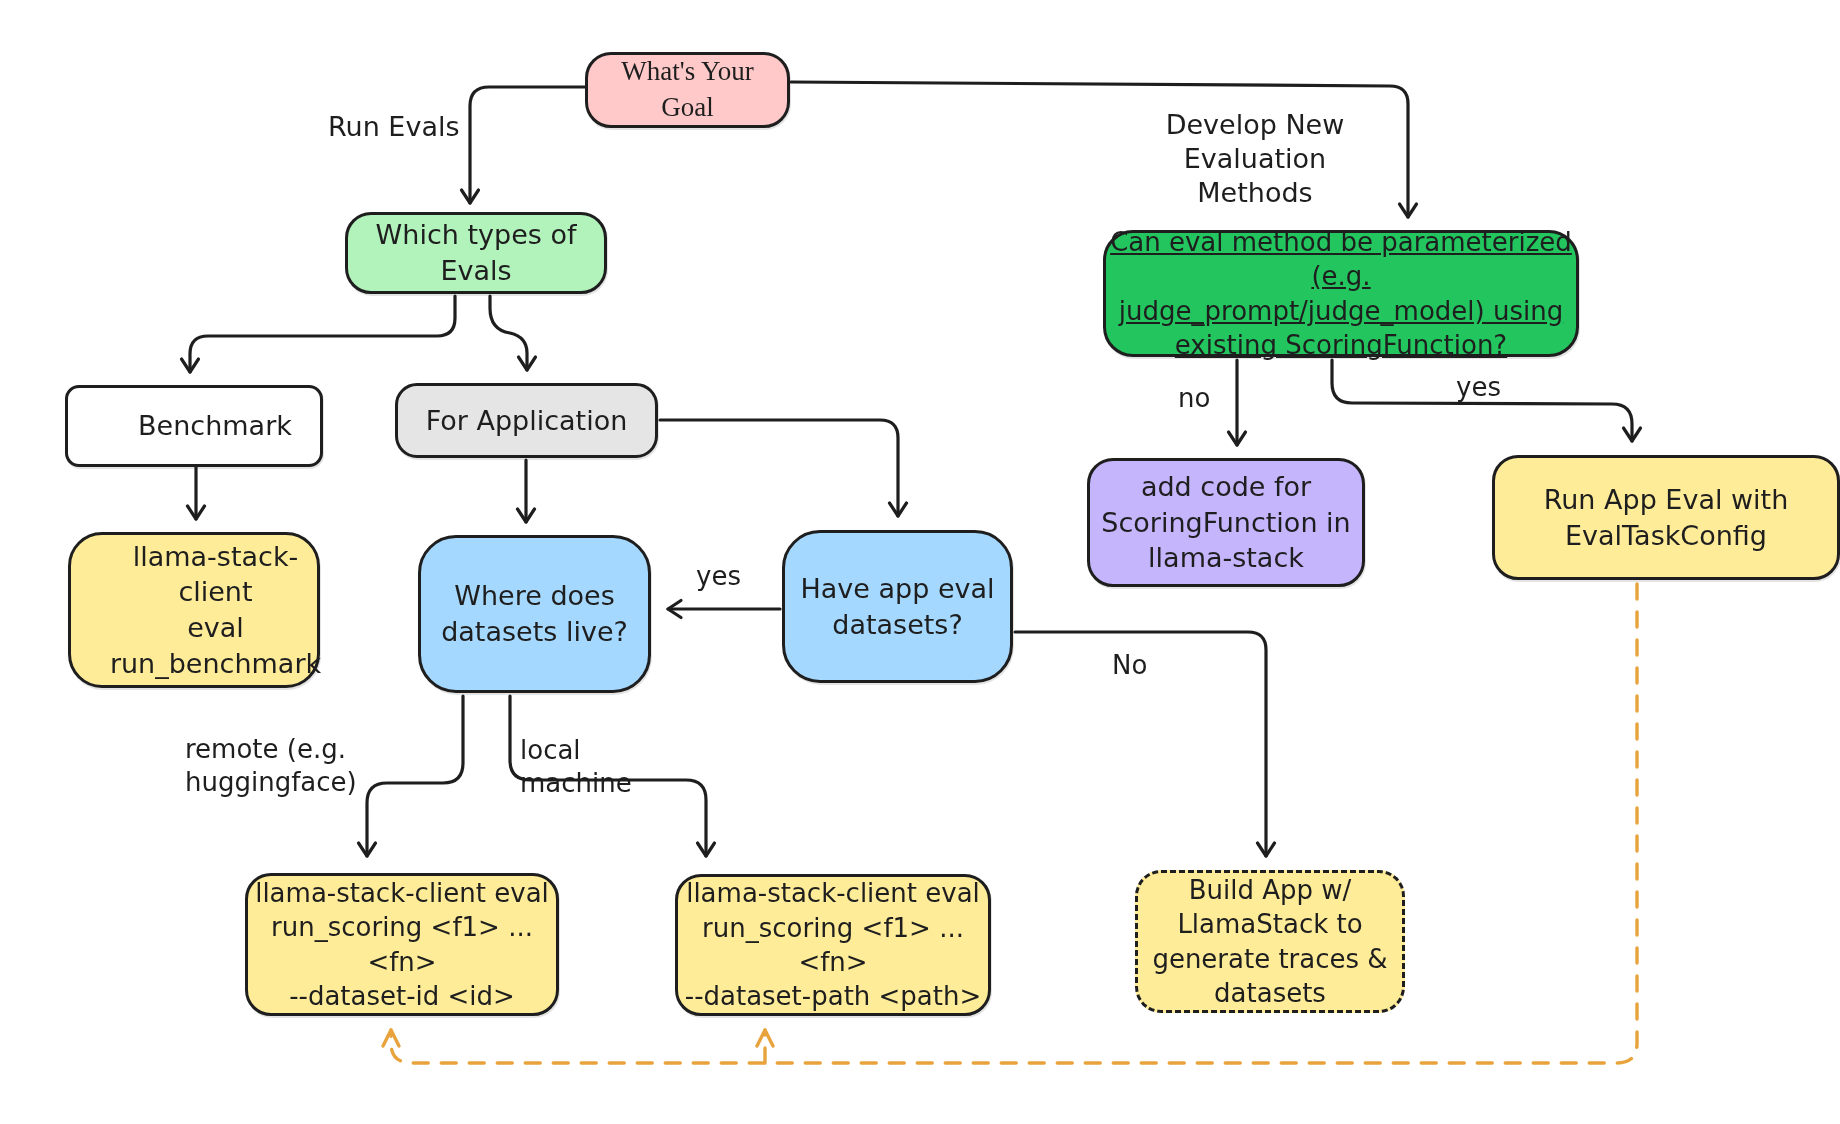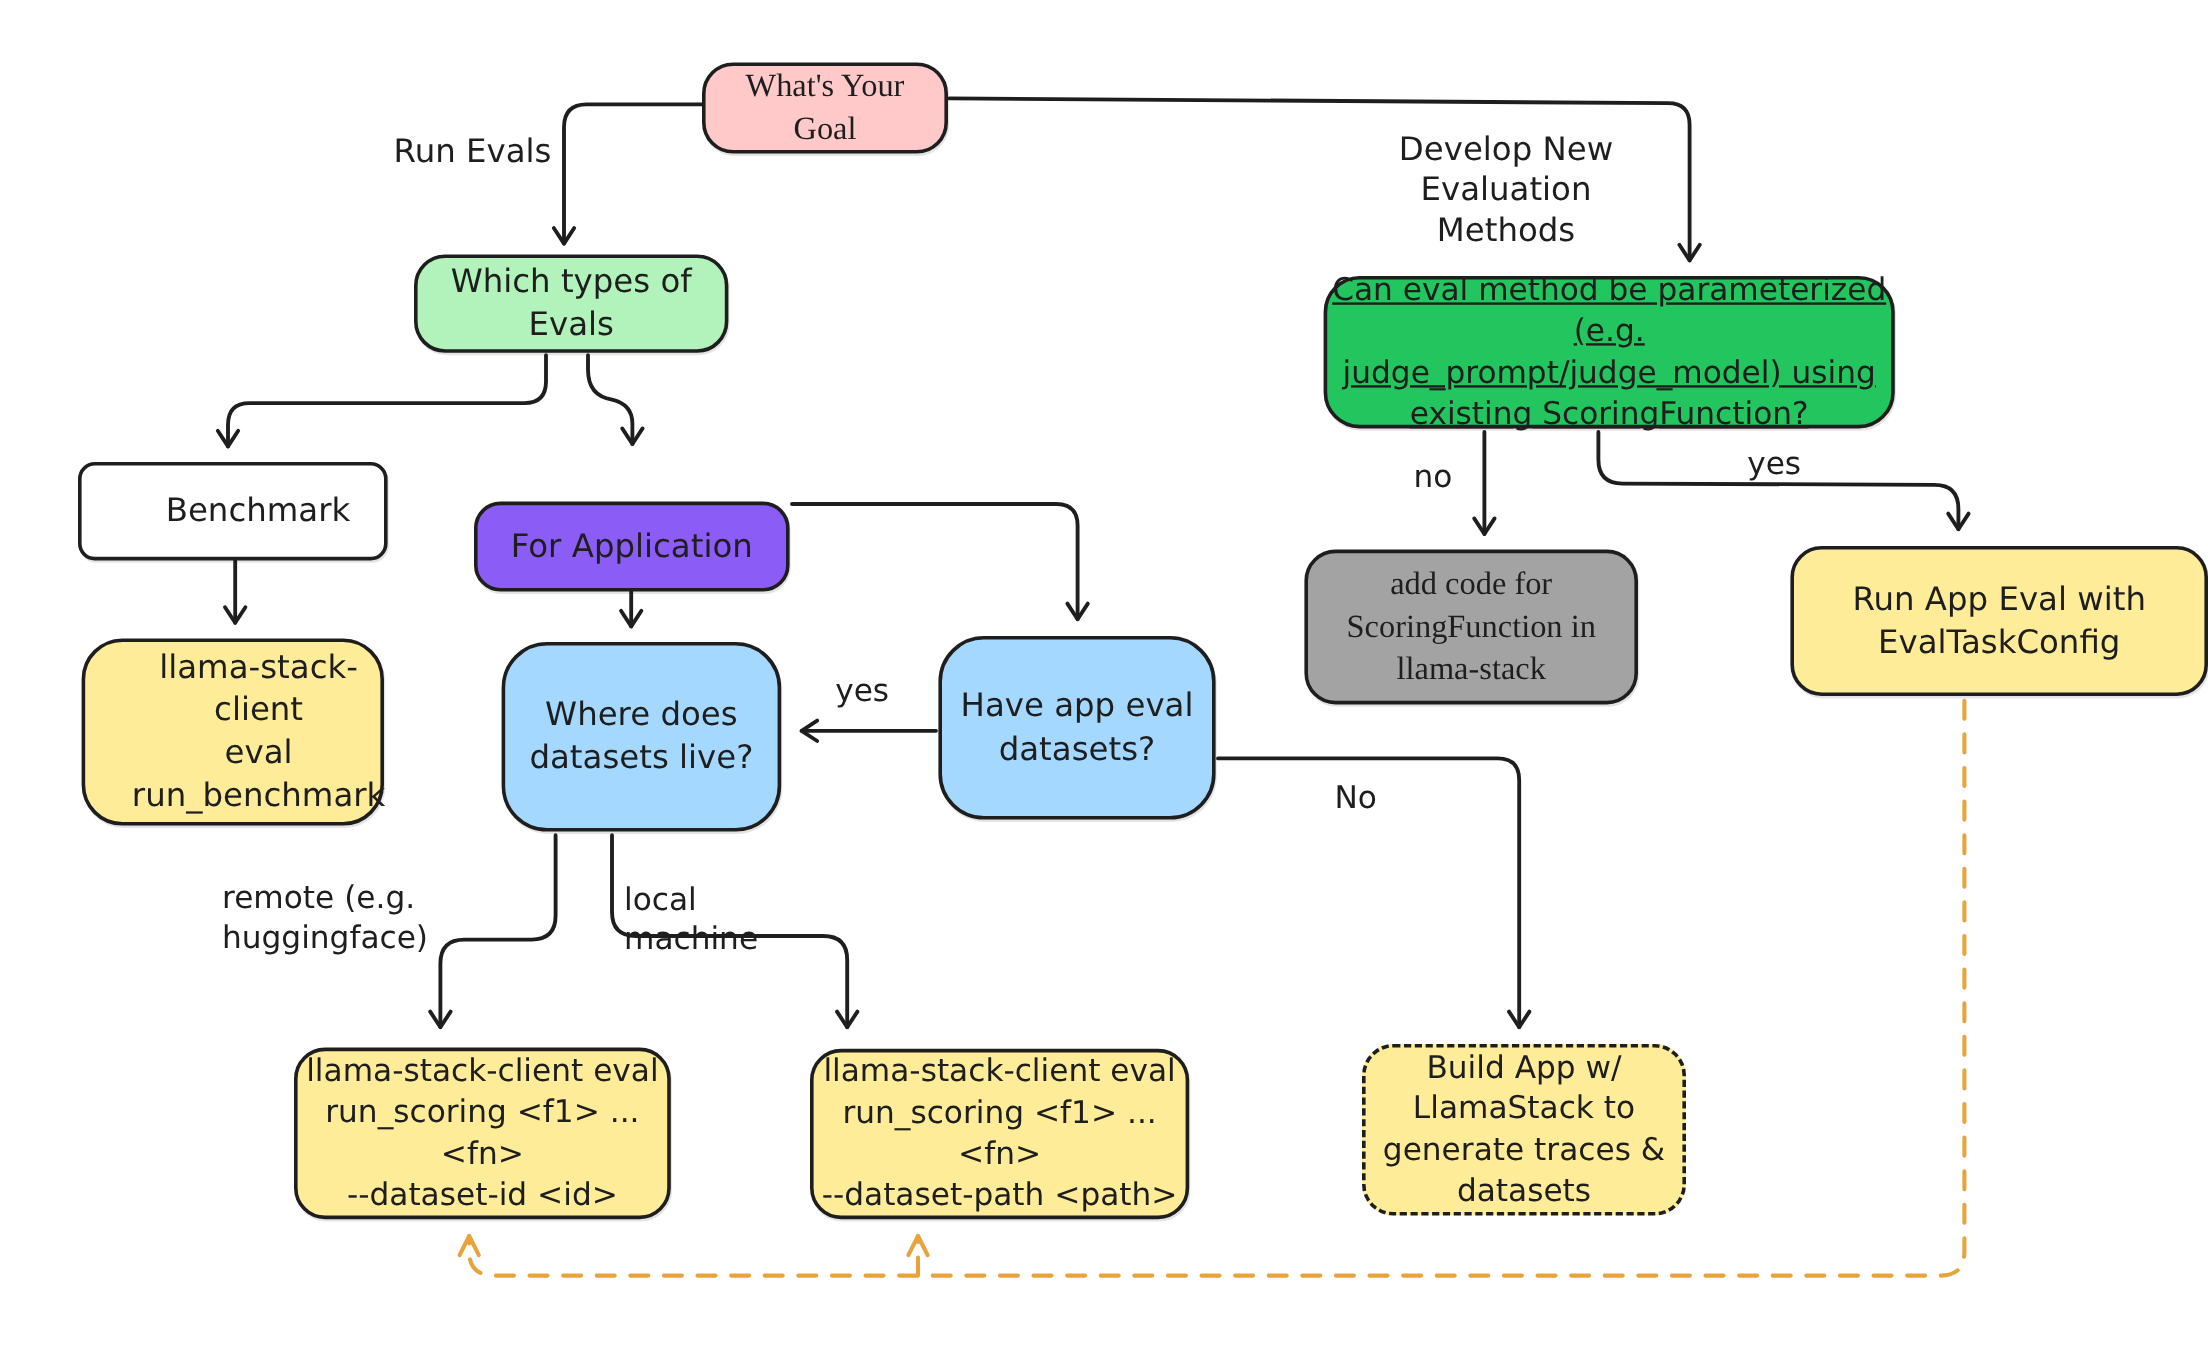--- a/index.html
+++ b/index.html
@@ -108,32 +108,32 @@
 
   <div class="node" id="n-which-types" style="background: rgb(178, 242, 187);">Which types of
 Evals</div>
 
   <div class="node" id="n-can-eval" style="background: #22c55e; text-decoration: underline;">Can eval method be parameterized (e.g.
 judge_prompt/judge_model) using
 existing ScoringFunction?</div>
 
   <div class="node" id="n-benchmark" style="background: rgb(255, 255, 255);">Benchmark</div>
 
-  <div class="node" id="n-for-app" style="background: #8b5cf6; margin-top: 35px;">For Application</div>
+  <div class="node" id="n-for-app" style="background: #e5e5e5;">For Application</div>
 
   <div class="node big-radius" id="n-run-benchmark" style="background: rgb(255, 236, 153); padding-left: 43px;">llama-stack-client
 eval run_benchmark</div>
 
   <div class="node big-radius" id="n-where-datasets" style="background: rgb(165, 216, 255);">Where does
 datasets live?</div>
 
   <div class="node big-radius" id="n-have-datasets" style="background: rgb(165, 216, 255);">Have app eval
 datasets?</div>
 
-  <div class="node" id="n-add-code" style="background: #a3a3a3; font-family: Liberation Serif, serif;">add code for
+  <div class="node" id="n-add-code" style="background: #c4b5fd;">add code for
 ScoringFunction in
 llama-stack</div>
 
   <div class="node" id="n-run-app-eval" style="background: rgb(255, 236, 153);">Run App Eval with
 EvalTaskConfig</div>
 
   <div class="node" id="n-run-scoring-id" style="background: rgb(255, 236, 153);">llama-stack-client eval
 run_scoring &lt;f1&gt; ... &lt;fn&gt;
 --dataset-id &lt;id&gt;</div>
 

